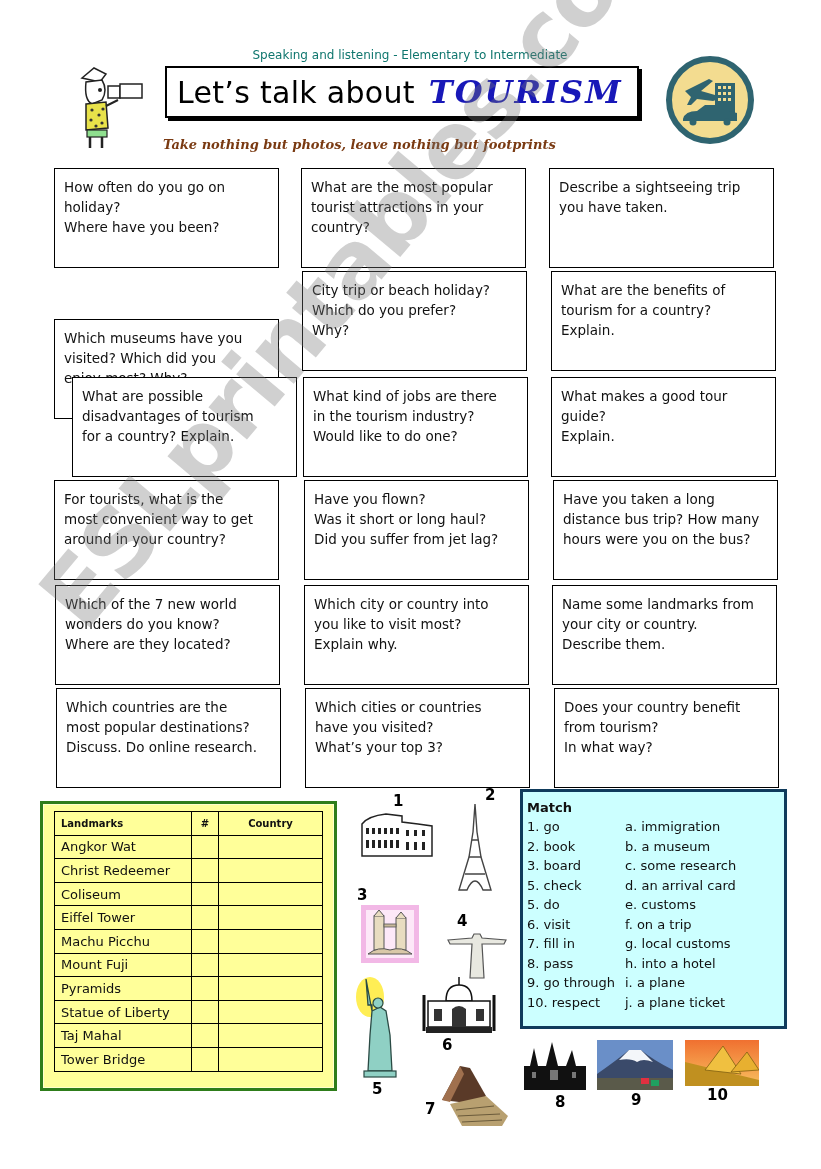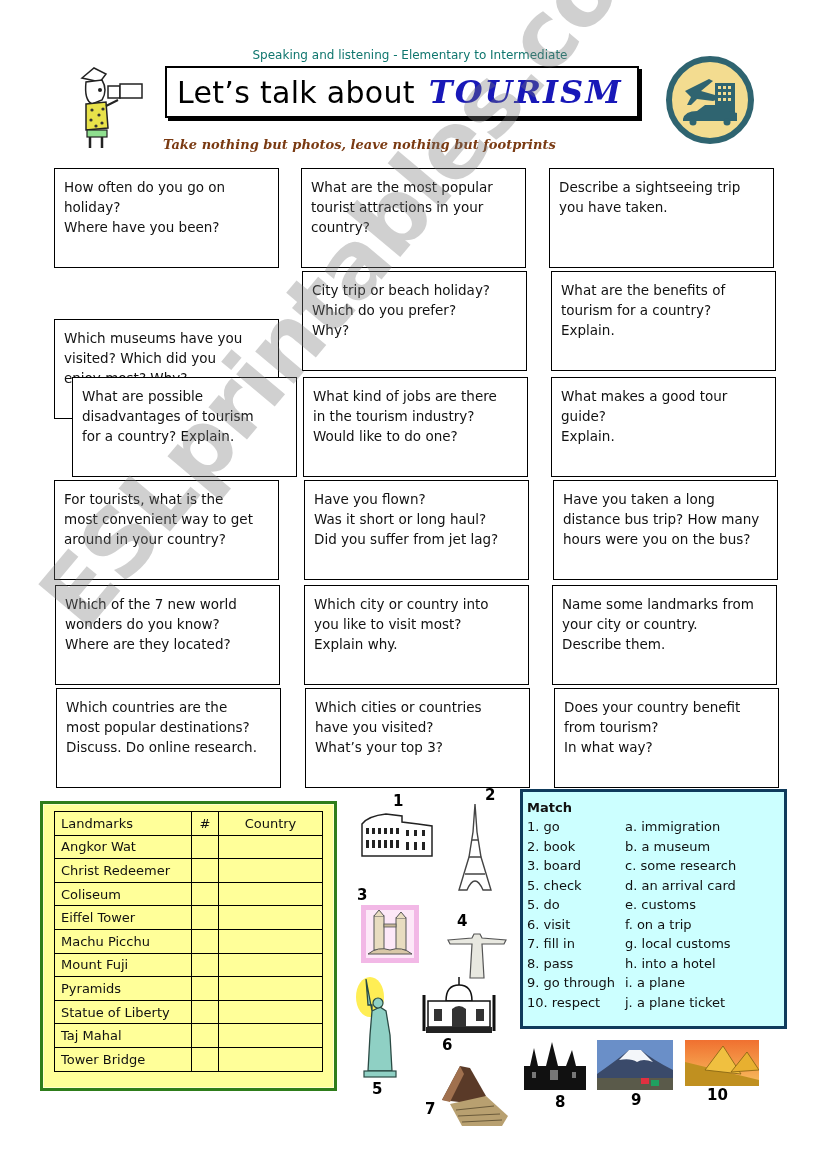--- a/index.html
+++ b/index.html
@@ -24,21 +24,21 @@
     .card-line { display: block; white-space: nowrap; }
 
     .watermark { left: 60px; top: 560px; transform: rotate(-50deg); transform-origin: left center;
                  font-family: "DejaVu Sans", sans-serif; font-weight: bold; font-size: 92px;
                  color: rgba(120,120,120,0.35); white-space: nowrap; letter-spacing: -2px; pointer-events: none; }
 
     .landmarks-panel { left: 40px; top: 801px; width: 297px; height: 290px; background: #ffff99;
                        border: 3px solid #2e7d1a; box-sizing: border-box; box-shadow: inset 0 0 0 1px #ffffcc; }
     table.lm { position: absolute; left: 11px; top: 7px; border-collapse: collapse; width: 269px; }
     table.lm th, table.lm td { border: 1px solid #000; height: 22.6px; padding: 0 6px; font-size: 13px; text-align: left; }
-    table.lm th { font-weight: normal; font-size: 13px; }
+    table.lm th { font-weight: bold; font-size: 10px; }
     table.lm th.c-num, table.lm td.c-num { width: 14px; text-align: center; }
     table.lm th.c-country { text-align: center; }
     table.lm td.c-name { width: 124px; border-radius: 10px; }
 
     .match-panel { left: 520px; top: 789px; width: 267px; height: 240px; background: #ccffff;
                    border: 3px solid #0f3b5c; box-sizing: border-box; padding: 8px 4px; }
     .match-title { font-weight: bold; font-size: 13px; margin-bottom: 2px; }
     .match-grid { display: grid; grid-template-columns: 98px 1fr; row-gap: 0; }
     .match-cell { font-size: 13px; line-height: 19.5px; white-space: nowrap; }
 

